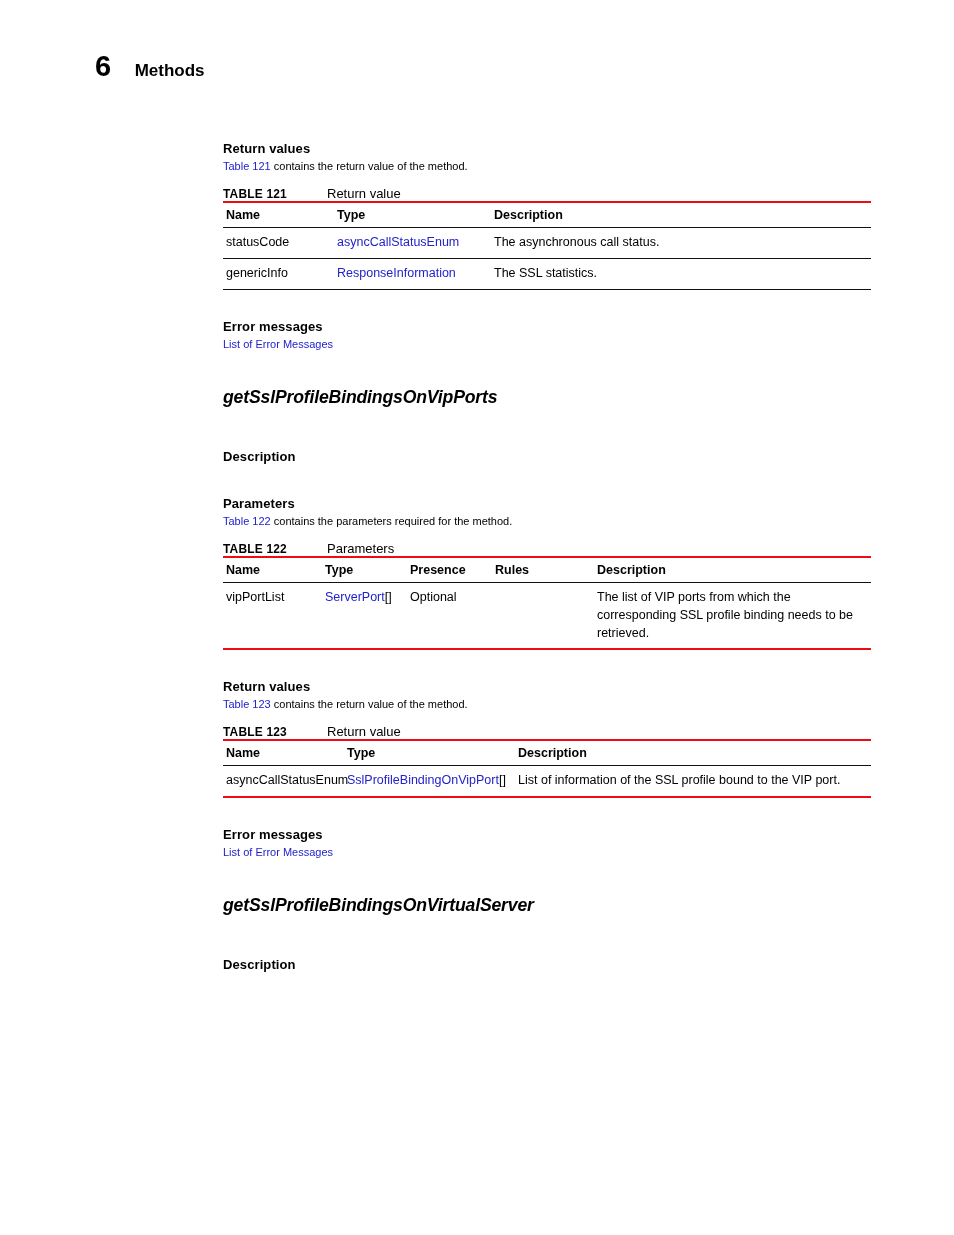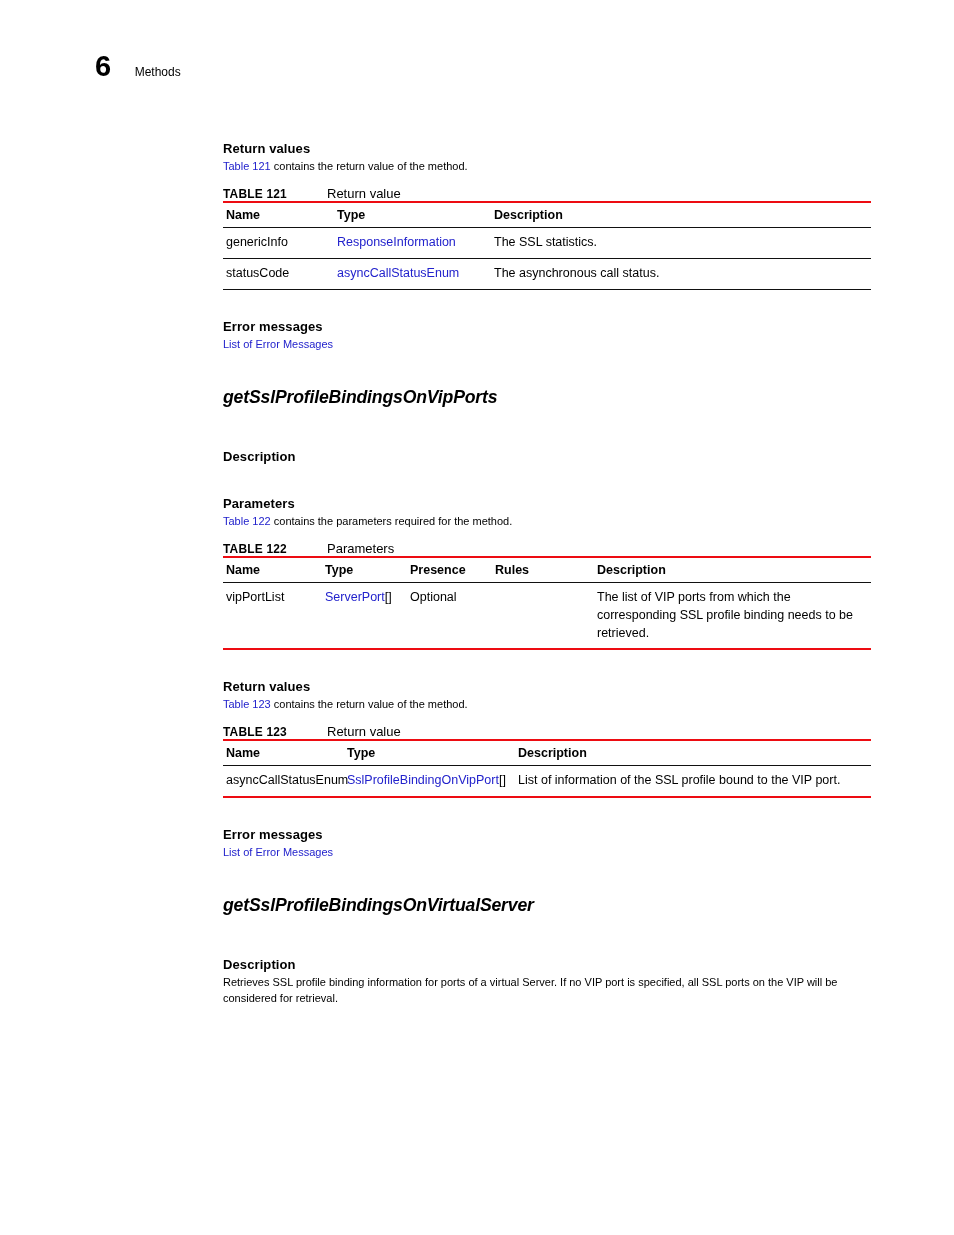--- a/index.html
+++ b/index.html
@@ -25,22 +25,22 @@
     align-items: baseline;
     gap: 24px;
   }
   .chapter-number {
     font-size: 29px;
     font-weight: bold;
     line-height: 1;
     letter-spacing: -0.5px;
   }
   .chapter-title {
-    font-size: 12px;
-    font-weight: normal;
+    font-size: 17px;
+    font-weight: bold;
     line-height: 1;
   }
 
   
   .content {
     position: absolute;
     left: 223px;
     top: 134px;
     width: 648px;
   }
@@ -159,28 +159,28 @@
       </colgroup>
     <thead>
       <tr>
         <th>Name</th>
         <th>Type</th>
         <th>Description</th>
       </tr>
     </thead>
     <tbody>
       <tr>
+        <td>statusCode</td>
+        <td><a class="xref" href="#">asyncCallStatusEnum</a><span></span></td>
+        <td>The asynchronous call status.</td>
+      </tr>
+      <tr>
         <td>genericInfo</td>
         <td><a class="xref" href="#">ResponseInformation</a><span></span></td>
         <td>The SSL statistics.</td>
-      </tr>
-      <tr>
-        <td>statusCode</td>
-        <td><a class="xref" href="#">asyncCallStatusEnum</a><span></span></td>
-        <td>The asynchronous call status.</td>
       </tr>
     </tbody>
   </table>
 
   <div class="spacer-md"></div>
 
   <div>
     <p class="sec-label">Error messages</p>
     <p class="body-text"><a class="xref" href="#">List of Error Messages</a></p>
   </div>
@@ -281,16 +281,15 @@
   </div>
 
   <div class="spacer-lg"></div>
 
   <h2 class="method-heading">getSslProfileBindingsOnVirtualServer</h2>
 
   <div class="spacer-lg"></div>
 
   <div>
     <p class="sec-label">Description</p>
-    <p class="body-text">Retrieves SSL profile binding information for ports of a virtual Server. If no VIP port is specified, all SSL ports on the VIP will be considered for retrieval.</p>
   </div>
 
 </div>
 
 </body></html>

